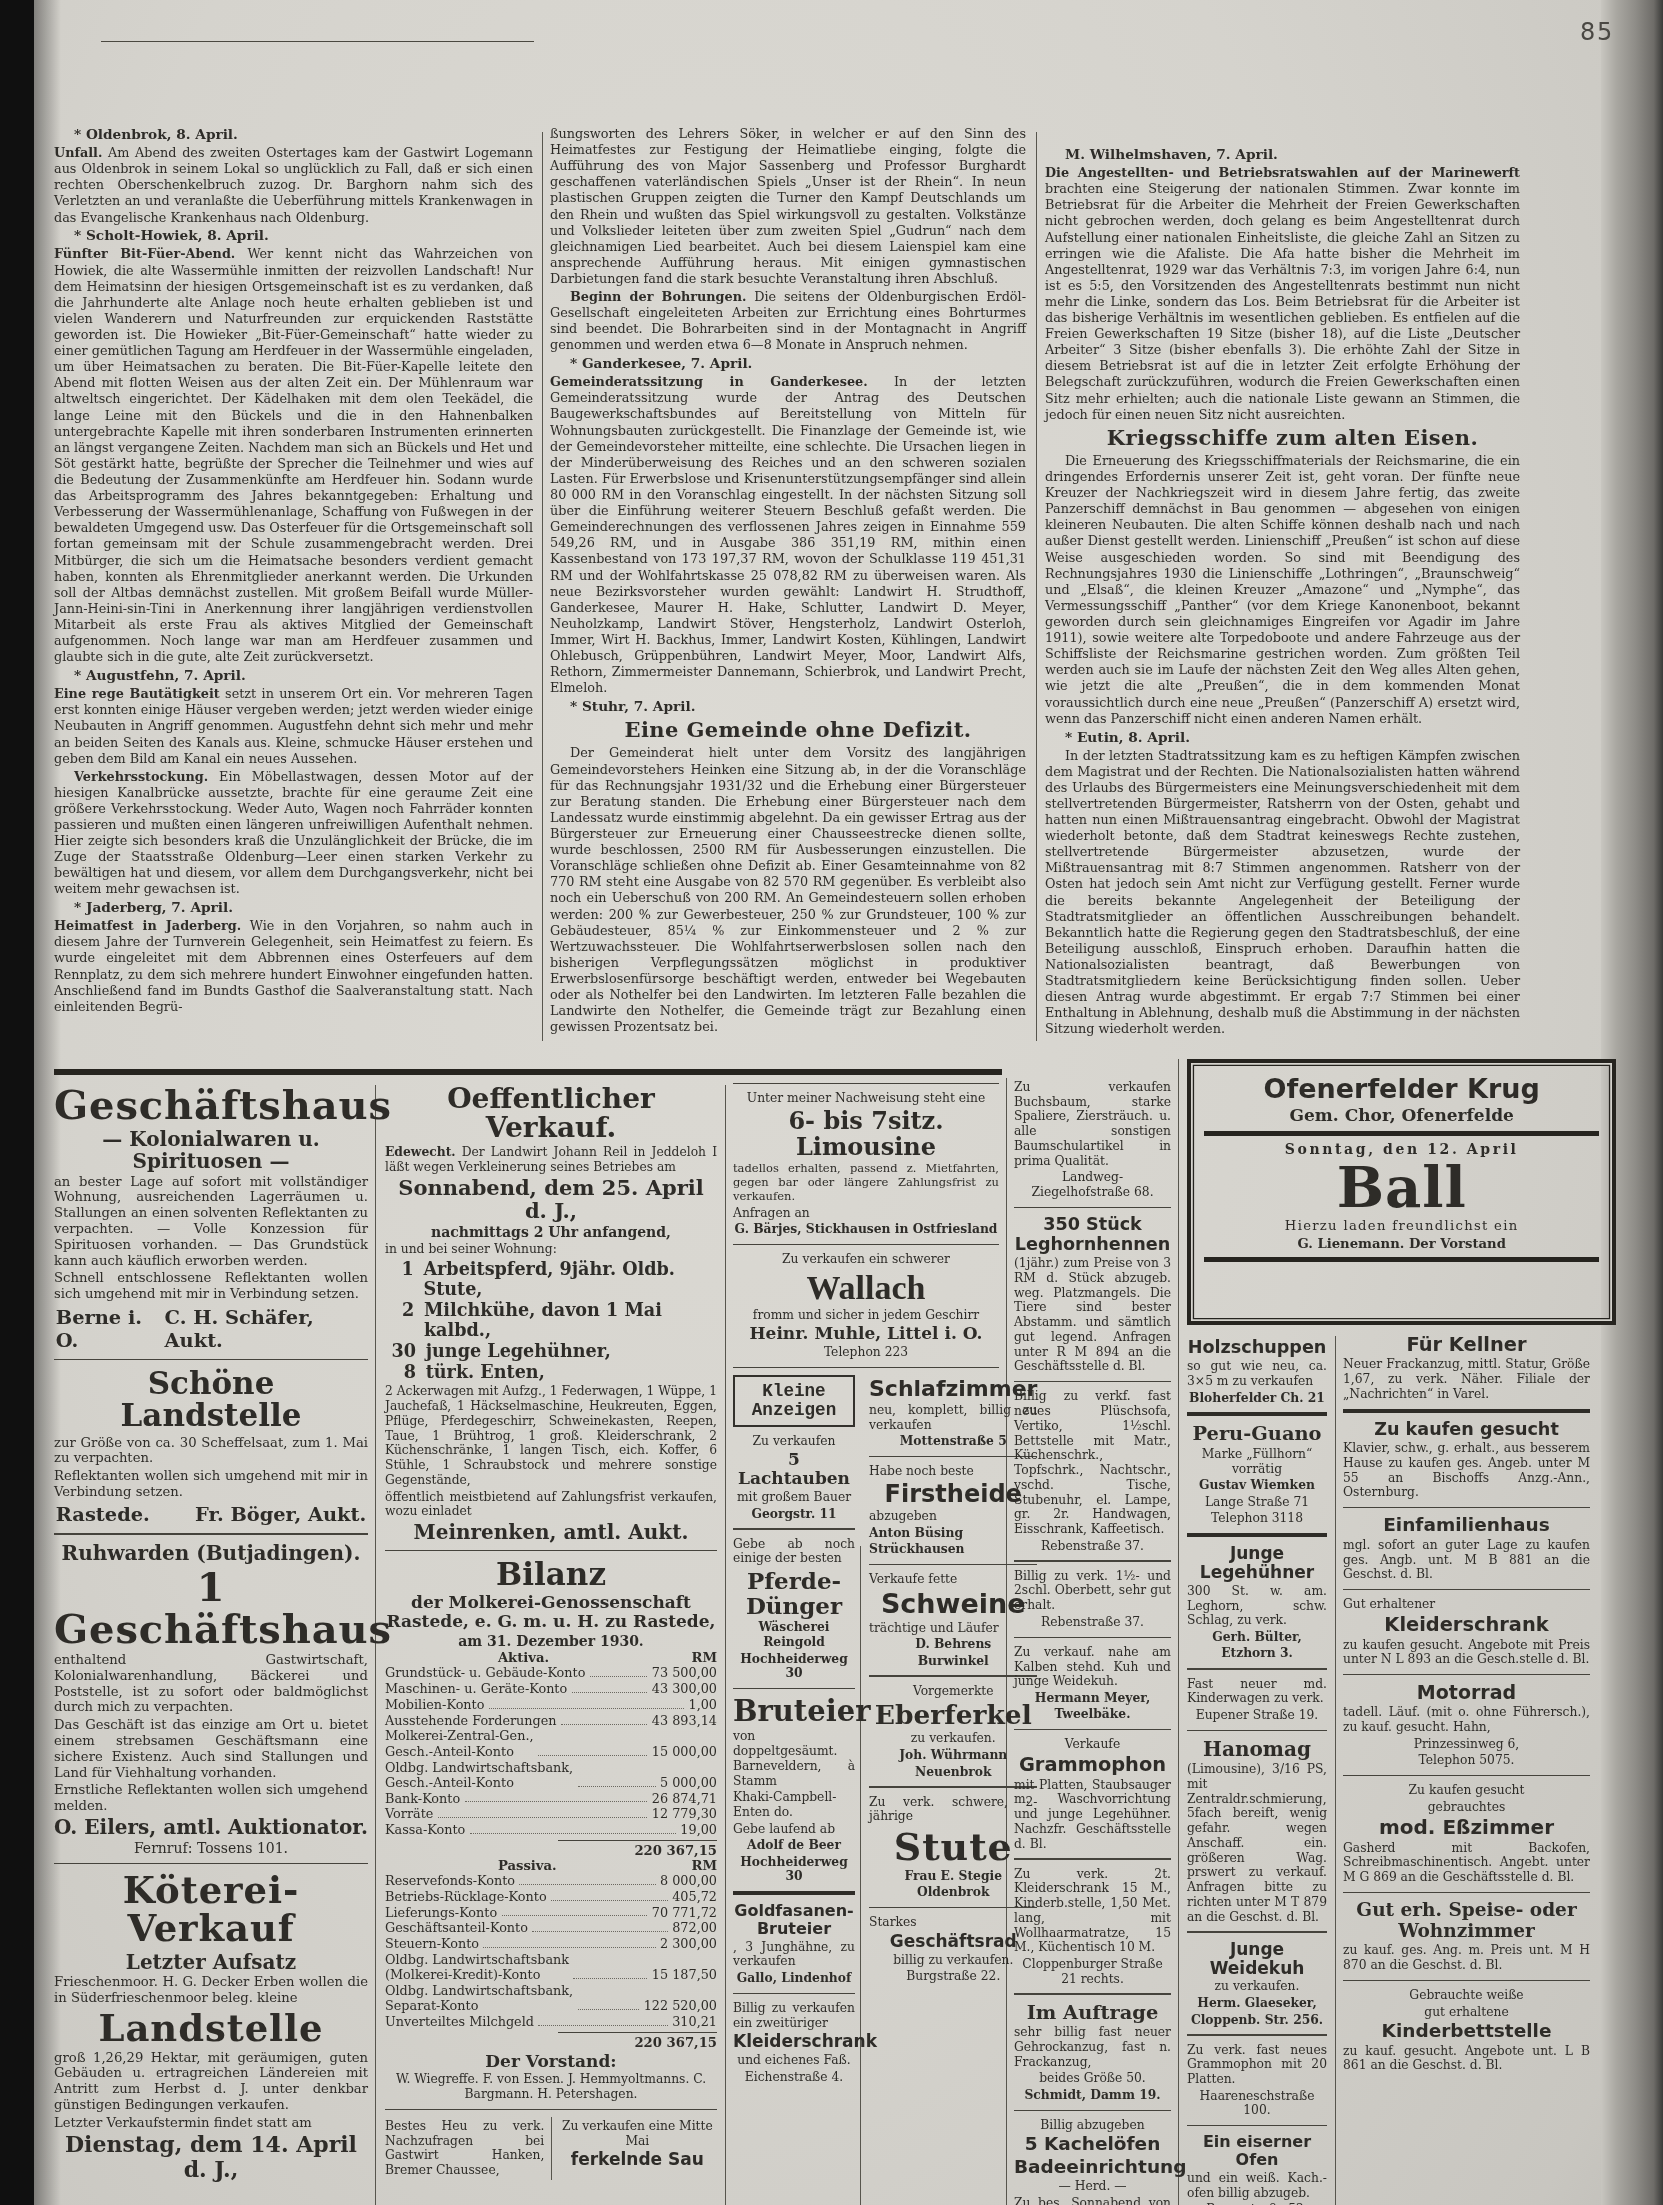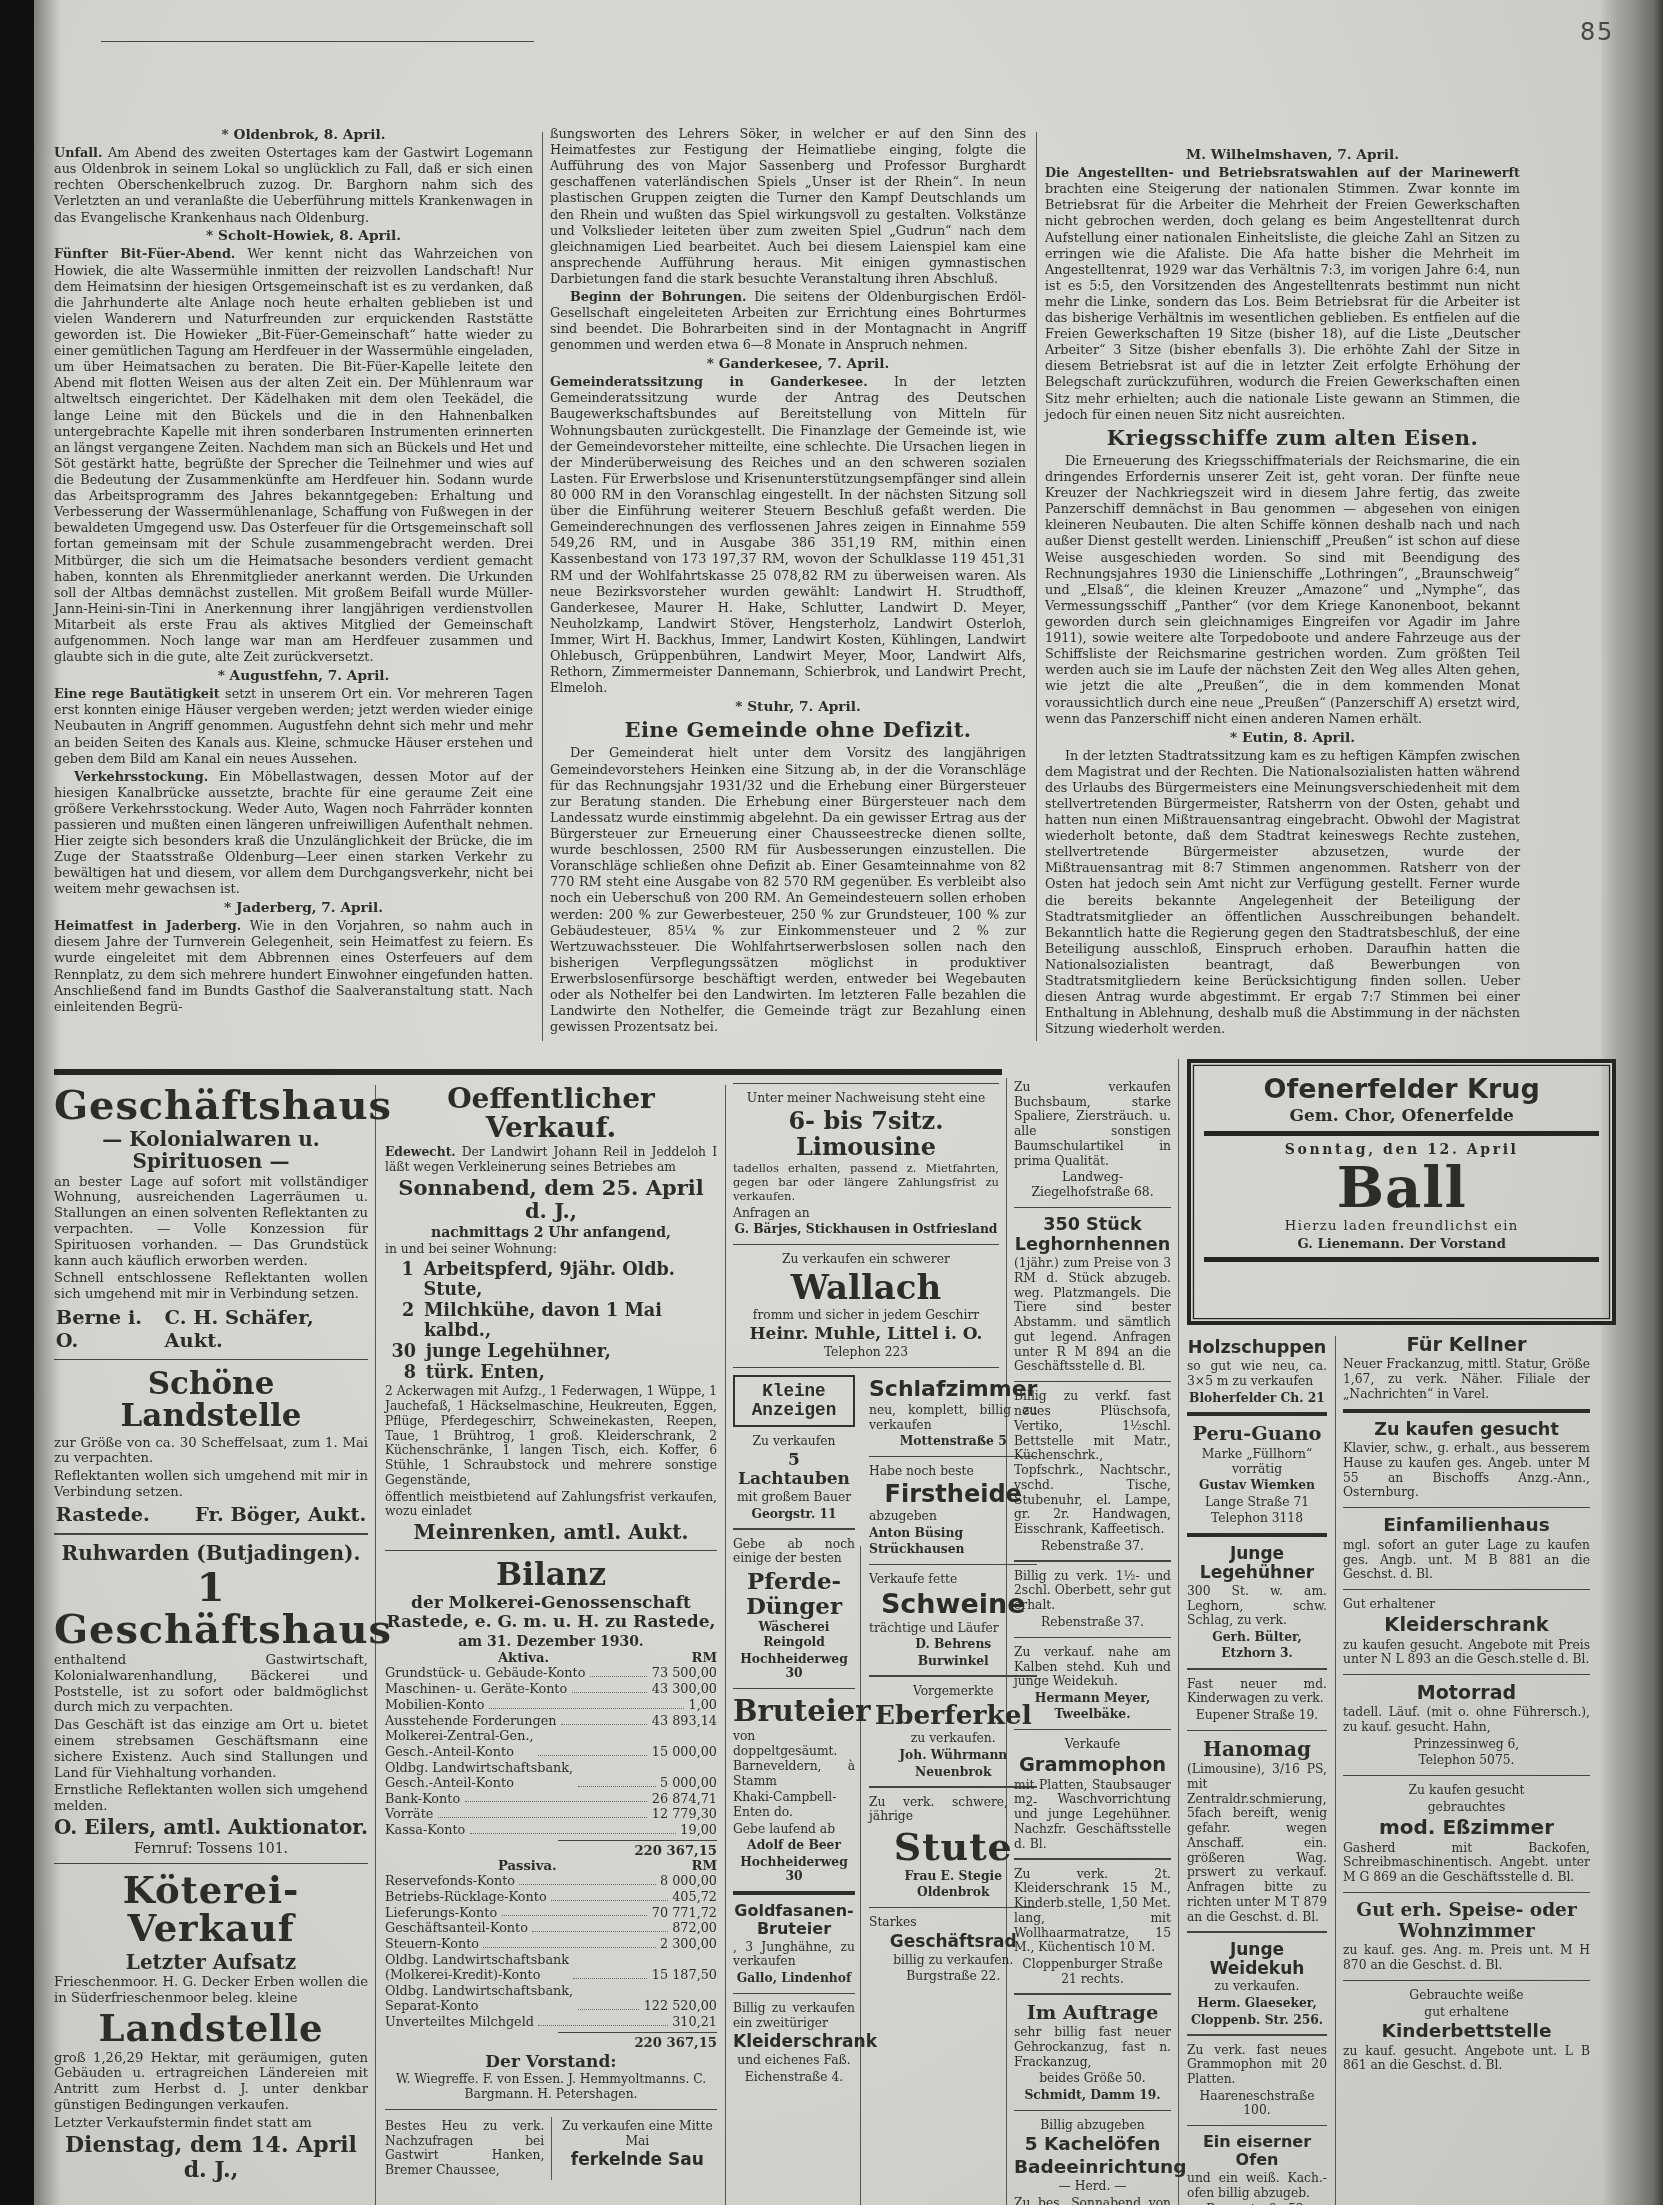--- a/index.html
+++ b/index.html
@@ -12,21 +12,21 @@
   .bookedge{position:absolute;right:0;top:0;width:62px;height:2421px;
          background:linear-gradient(90deg,#c8c6c0 0%,#a9a7a1 25%,#8f8d88 55%,#6e6c68 85%,#3a3a38 100%);}
   .rule-h{position:absolute;background:#4a4840;}
   .rule-v{position:absolute;background:#57554d;width:1.3px;}
   .pagenum{position:absolute;font-family:"DejaVu Sans",sans-serif;font-size:24px;color:#4a4843;letter-spacing:1.8px;}
 
   
   .news{position:absolute;font-size:12.8px;line-height:1.26;text-align:justify;}
   .news p{margin:0 0 1.8px;text-indent:20px;}
   .news p.noind{text-indent:0;}
-  .dateline{text-align:center;font-weight:bold;font-size:13.7px;margin:13.2px 0 3.5px;text-indent:0;}
+  .dateline{text-align:left;font-weight:bold;font-size:13.7px;margin:13.2px 0 3.5px;text-indent:0;}
   .dl-first{margin-top:0;}
   .headline{text-align:center;font-weight:bold;font-size:21px;margin:15px 0 8px;letter-spacing:0.4px;text-indent:0;}
   .lead{font-weight:bold;}
 
   
   .adcol{position:absolute;}
   .ad{margin:0 0 2.6px;}
   .ad-body{font-size:12.3px;line-height:1.2;text-align:justify;margin:1.8px 0;}
   .ctr{text-align:center;}
   .b{font-weight:bold;}
@@ -304,21 +304,21 @@
     <div class="ad">
       <div class="ad-body ctr">Unter meiner Nachweisung steht eine</div>
       <div class="t-med" style="font-size:24px;">6- bis 7sitz. Limousine</div>
       <div class="ad-body" style="font-size:11.5px;">tadellos erhalten, passend z. Mietfahrten, gegen bar oder längere Zahlungsfrist zu verkaufen.</div>
       <div class="ad-body">Anfragen an</div>
       <div class="ad-body ctr b">G. Bärjes, Stickhausen in Ostfriesland</div>
     </div>
     <div class="sep"></div>
     <div class="ad">
       <div class="ad-body ctr">Zu verkaufen ein schwerer</div>
-      <div class="t-big" style="font-size:34px;">Wallach</div>
+      <div class="t-big" style="font-size:34px;font-family:Liberation Serif, serif;">Wallach</div>
       <div class="ad-body ctr">fromm und sicher in jedem Geschirr</div>
       <div class="t-sm">Heinr. Muhle, Littel i. O.</div>
       <div class="ad-body ctr">Telephon 223</div>
     </div>
     <div class="sep"></div>
     <div class="twocell">
       <div class="cell" style="max-width:122px;padding-right:7px;">
         <div class="kabox t-sm grot" style="font-size:17.6px;font-family:Liberation Mono, monospace;">Kleine Anzeigen</div>
         <div class="ad">
           <div class="ad-body ctr">Zu verkaufen</div>

